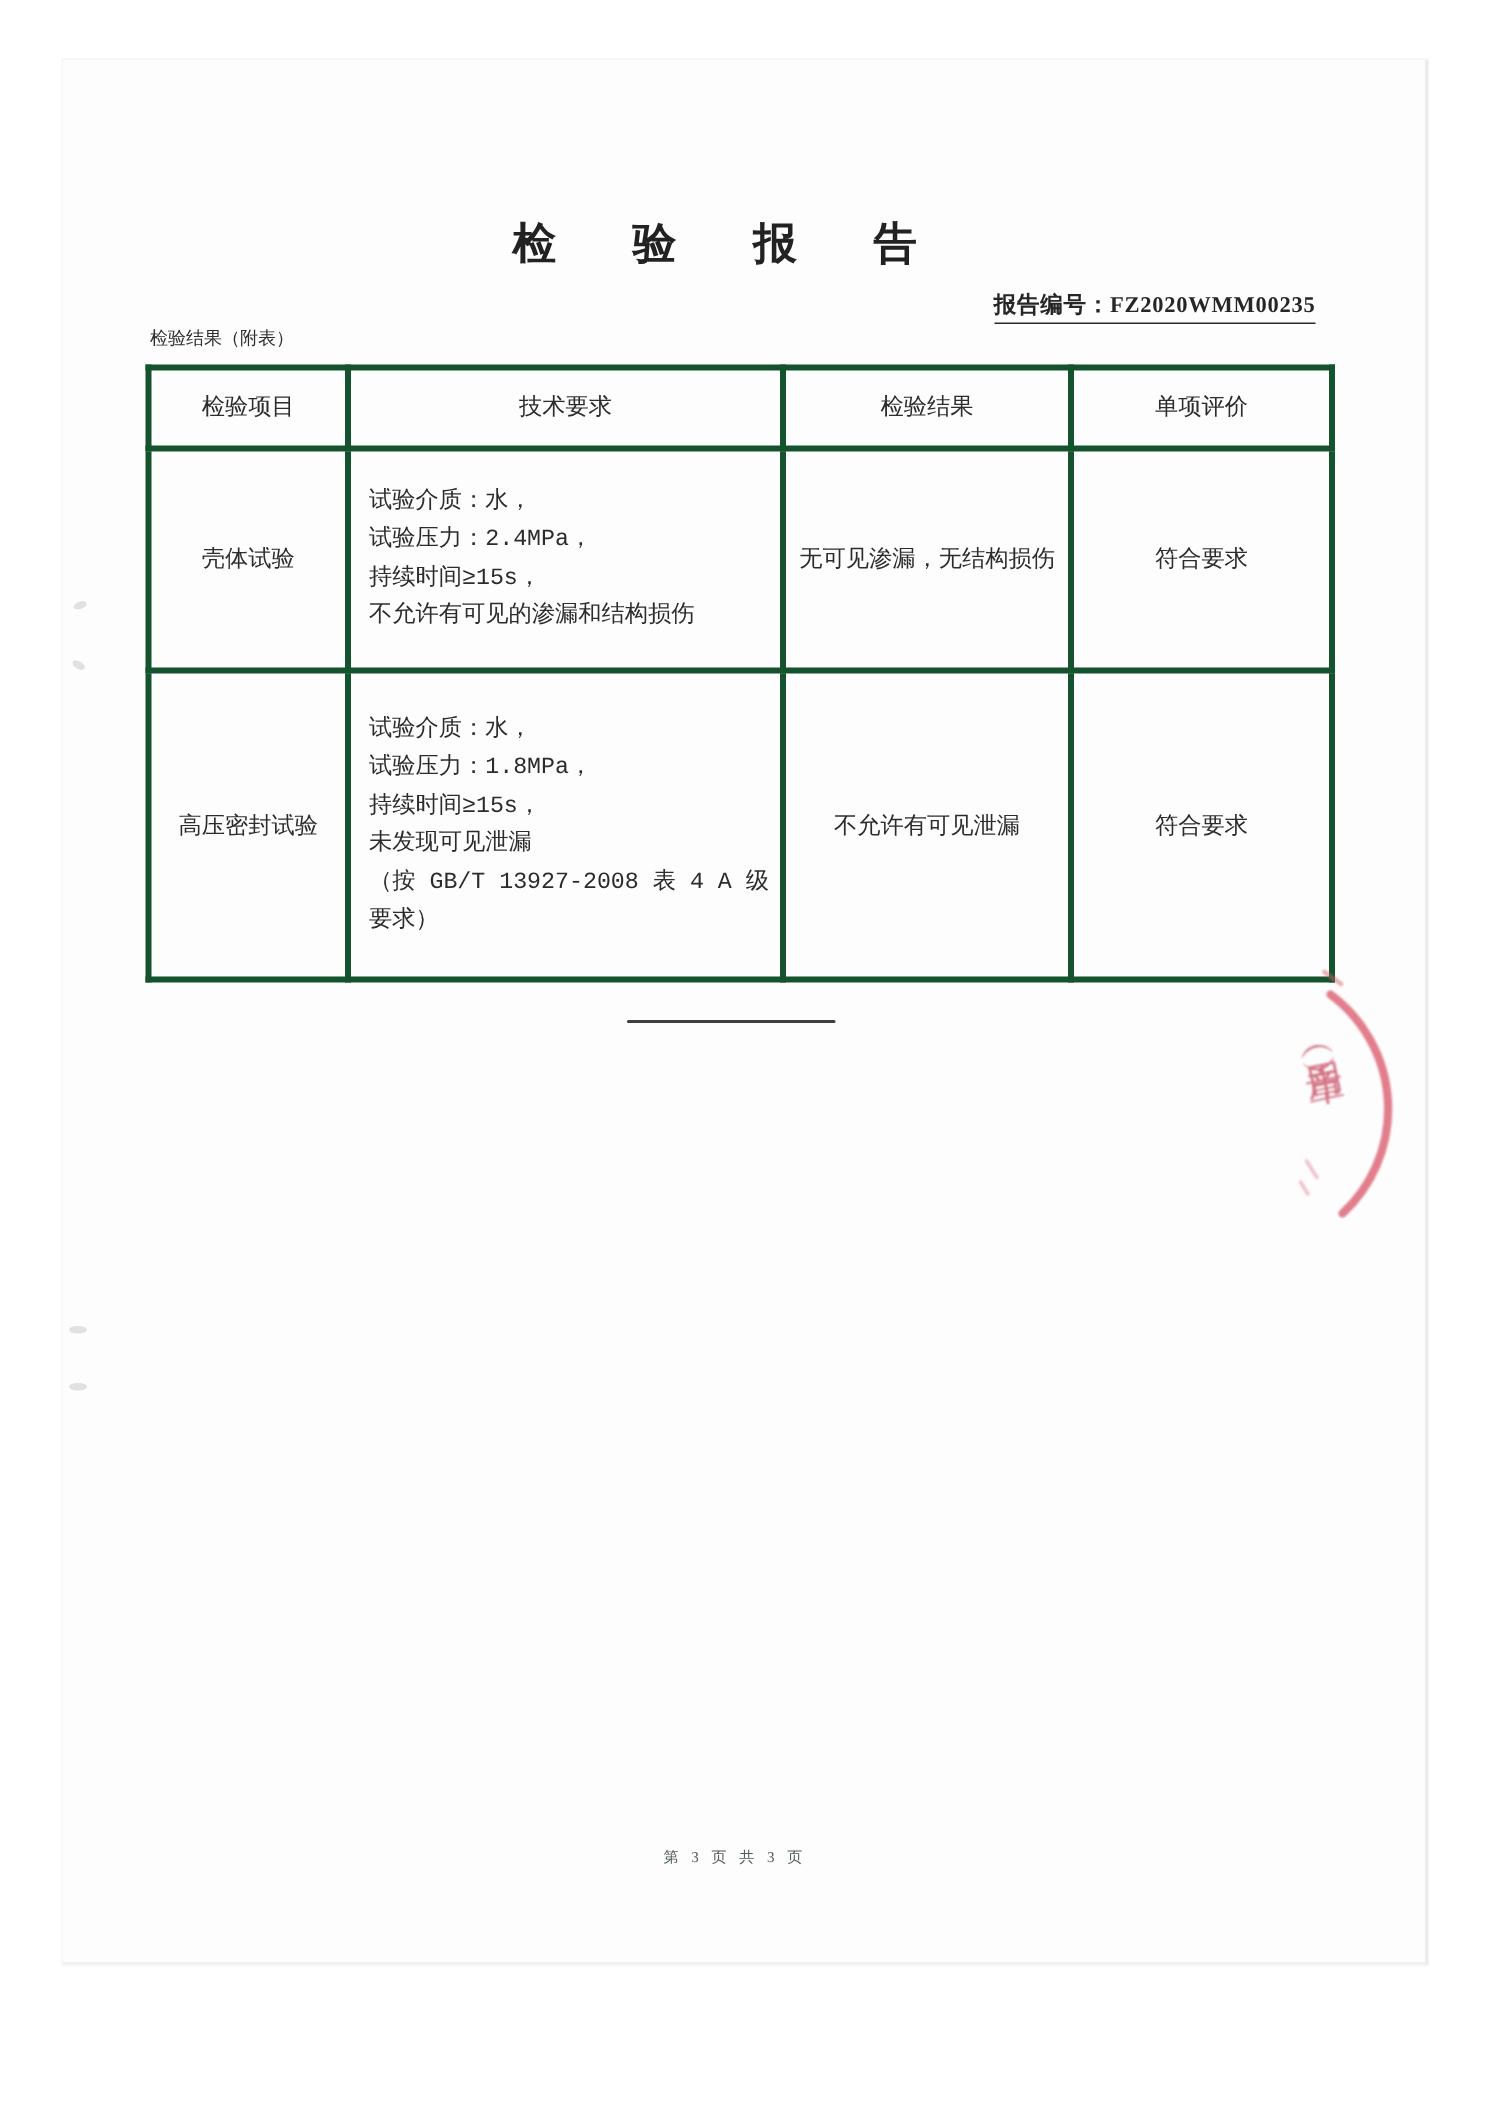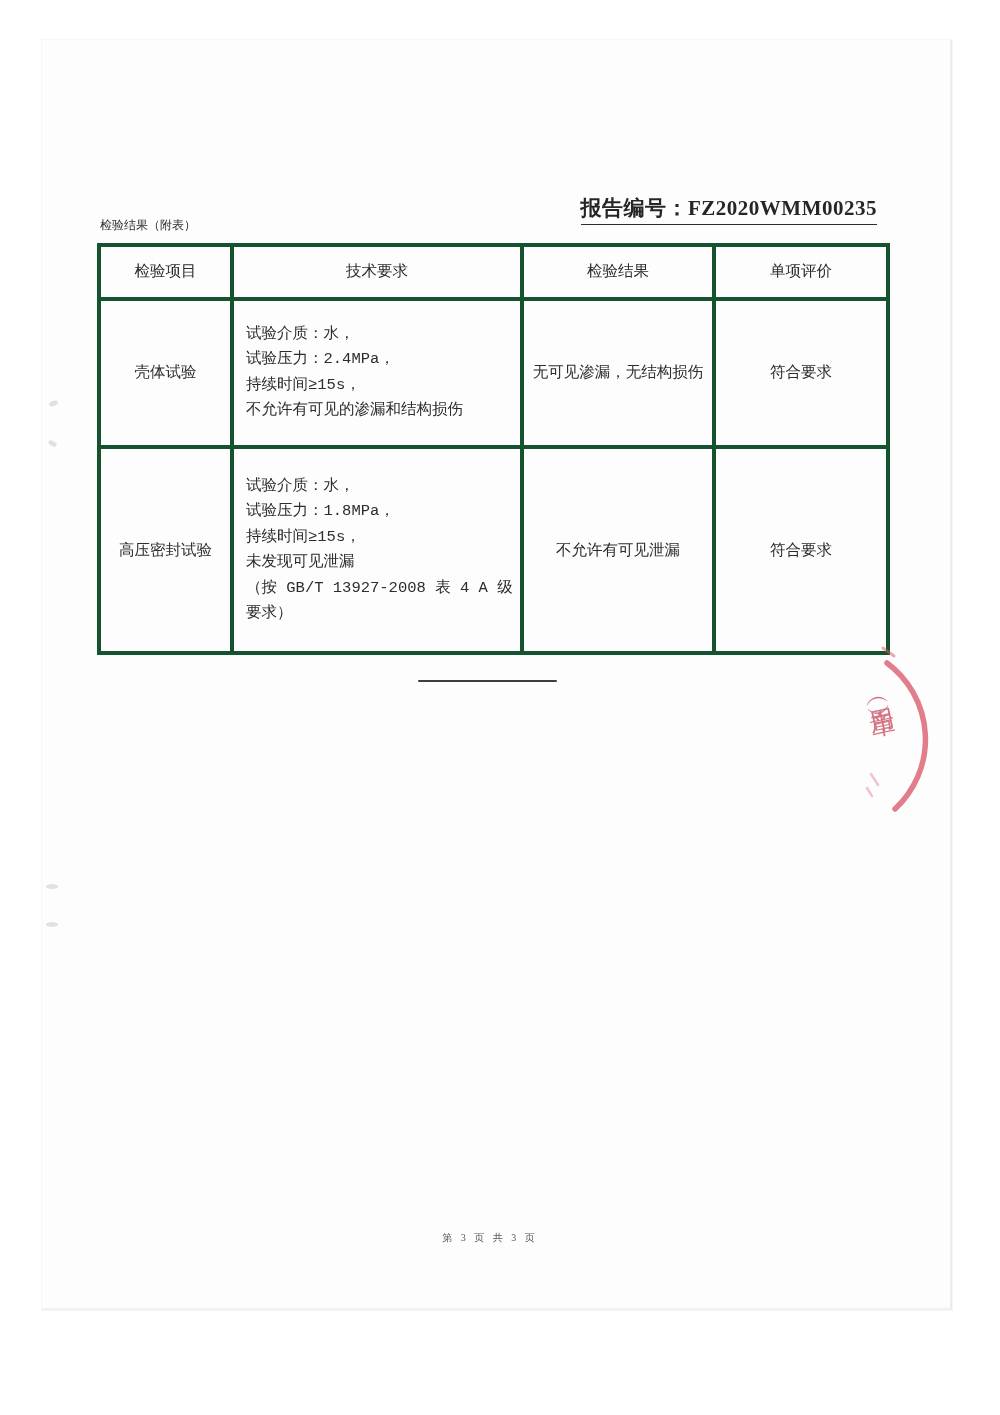--- a/index.html
+++ b/index.html
@@ -15,21 +15,21 @@
     border-right:2px solid #ececef;
     border-bottom:2px solid #f1f1f3;
     box-shadow:0 0 0 1px rgba(240,240,243,.6);
   }
   .doc-title{
     position:absolute;left:0;top:143px;width:975px;text-align:center;
     font-size:29px;font-weight:bold;letter-spacing:22px;color:#222;
   }
   .report-no{
     position:absolute;top:194px;right:123px;
-    font-size:21px;font-weight:600;letter-spacing:.5px;
+    font-size:15px;font-weight:600;letter-spacing:.5px;
     border-bottom:1.5px solid #2b2b2b;padding-bottom:2px;color:#262626;
   }
   .table-caption{
     position:absolute;left:100px;top:217px;font-size:12px;color:#2e2e2e;
   }
   table.report{
     position:absolute;left:97px;top:243px;width:789px;height:412px;
     border-collapse:collapse;table-layout:fixed;
     font-size:15.5px;color:#2c2c2c;
   }
@@ -73,20 +73,21 @@
   .speck.s3{left:46px;top:884px;width:12px;}
   .speck.s4{left:46px;top:922px;width:12px;}
 </style>
 </head>
 <body>
 
 <div id="canvas">
 
   <div class="sheet"></div>
 
+  <div class="doc-title">检 验 报 告</div>
 
   <div class="report-no">
     <span>报告编号：</span><span>FZ2020WMM00235</span>
   </div>
 
   <div class="table-caption">检验结果（附表）</div>
 
   <table class="report">
     <colgroup>
       <col style="width:133px">

